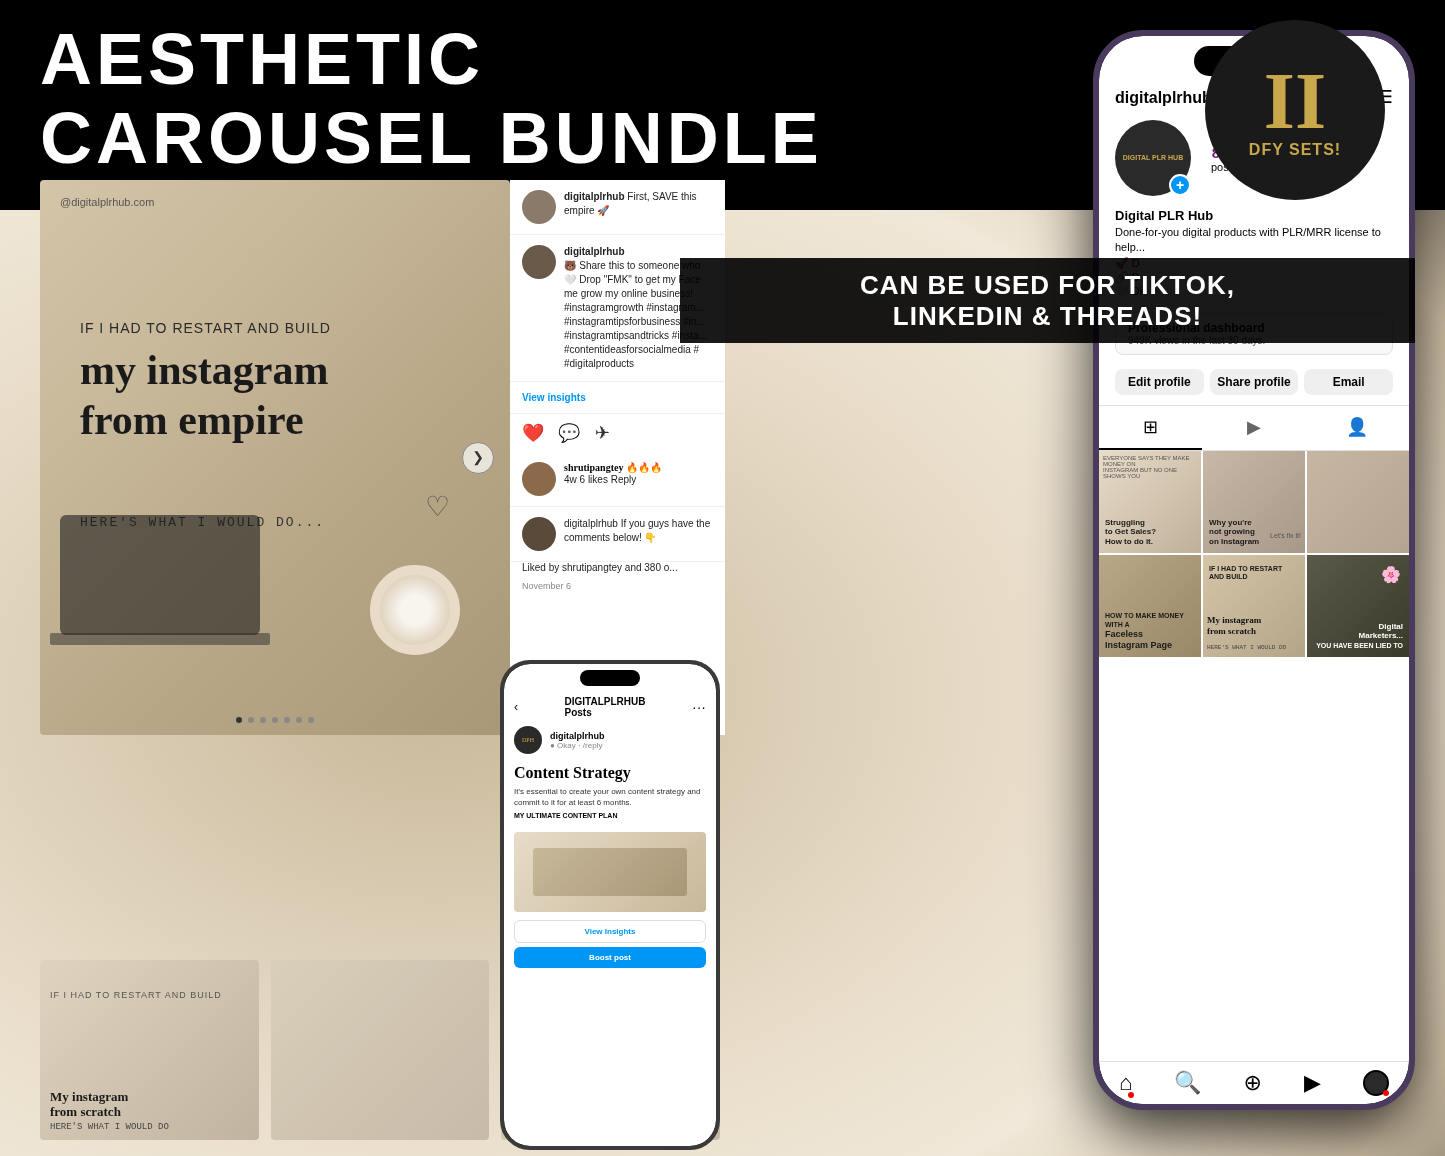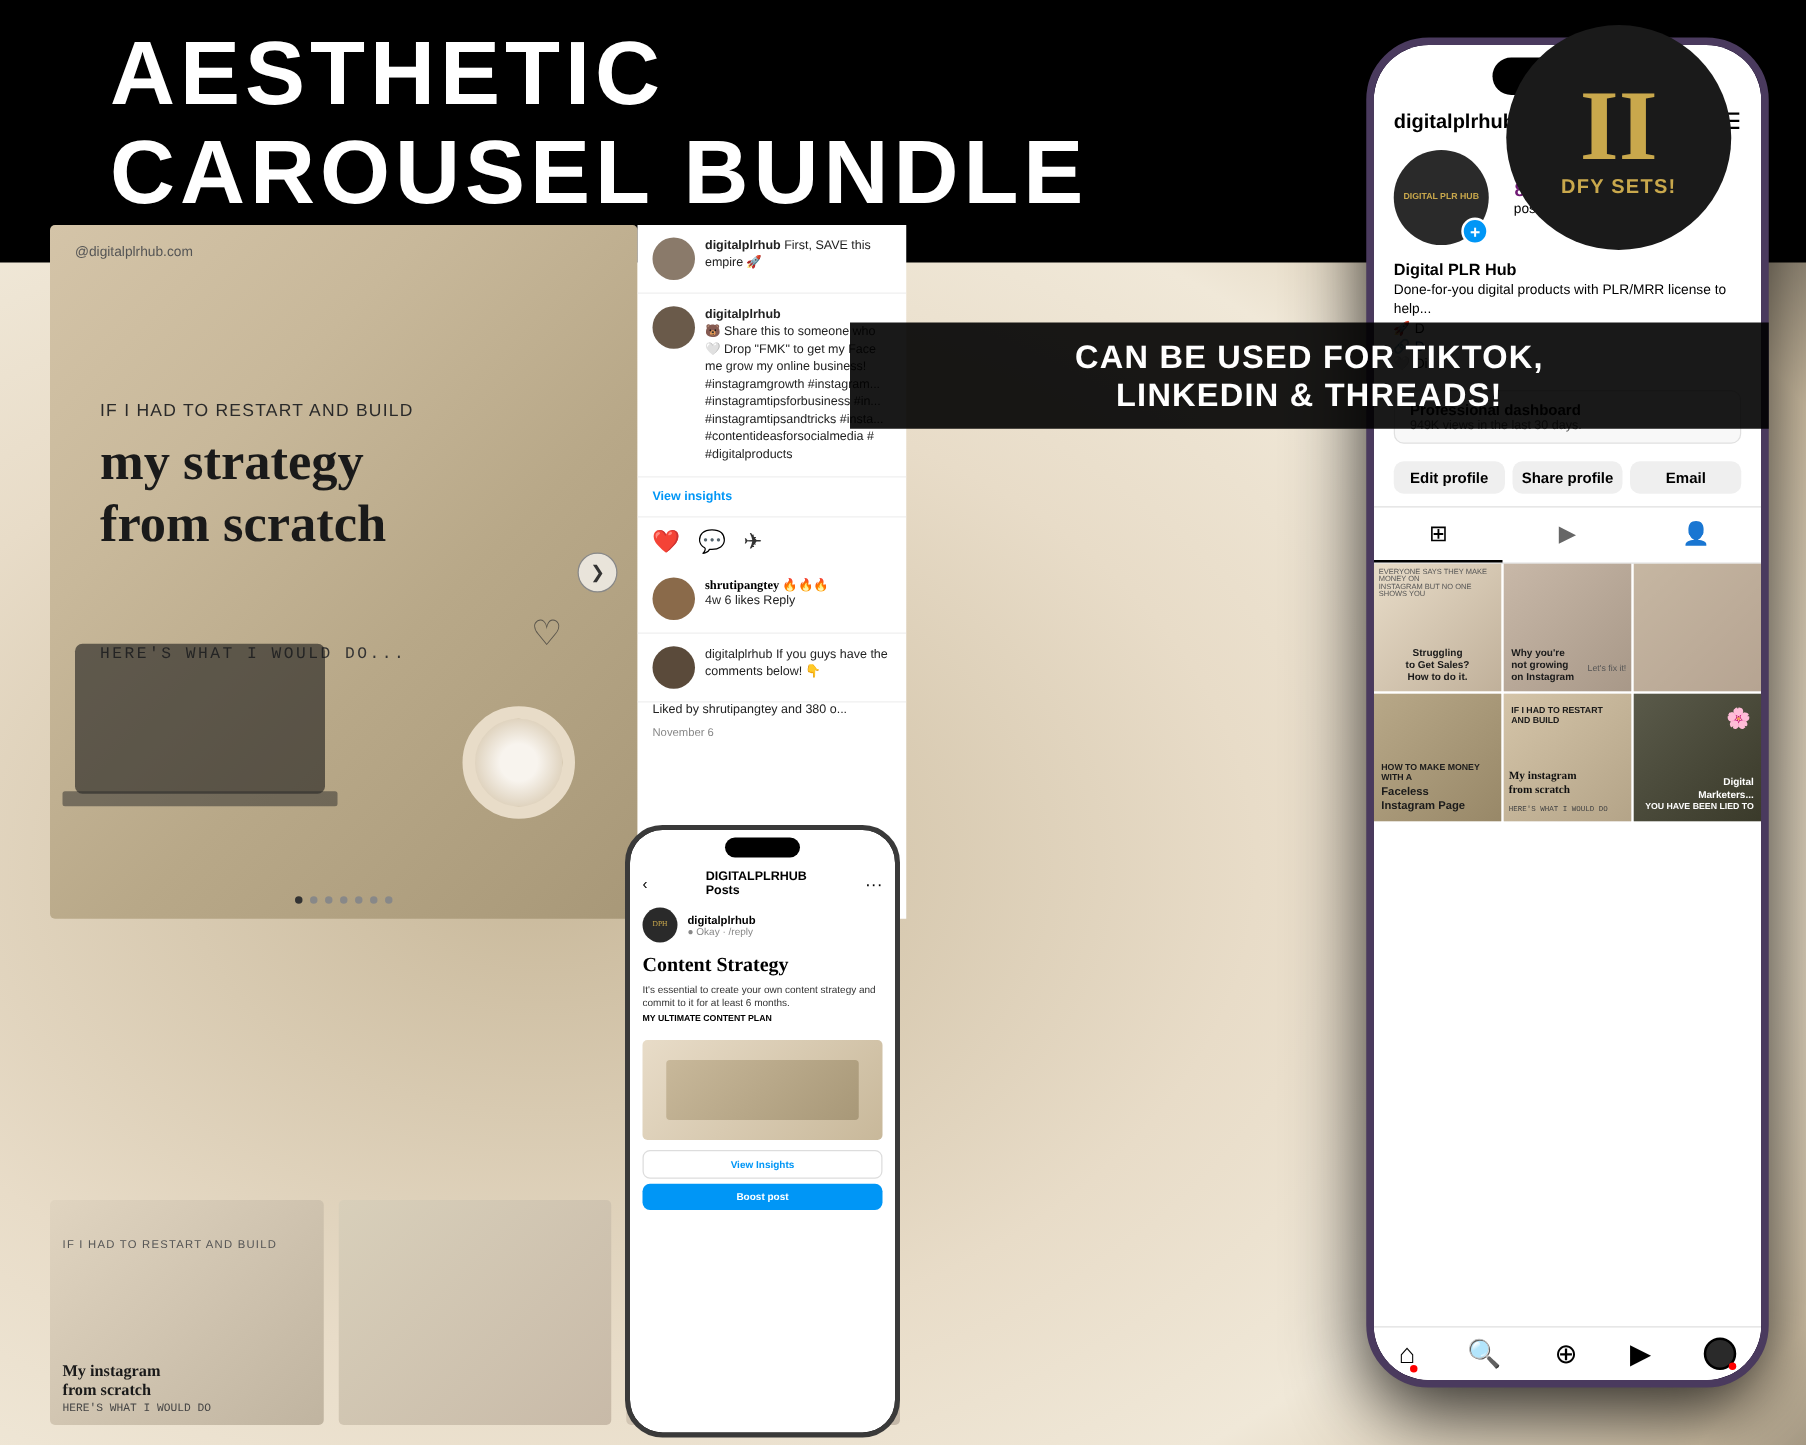--- a/index.html
+++ b/index.html
@@ -35,21 +35,20 @@
       left: 40px;
     }
     .title-line {
       font-family: 'Arial Black', 'Impact', sans-serif;
       font-size: 72px;
       font-weight: 900;
       color: #fff;
       letter-spacing: 4px;
       line-height: 1.1;
       text-transform: uppercase;
-      margin-left: 48px;
     }
 
     
     .badge-circle {
       position: absolute;
       top: 20px;
       right: 60px;
       width: 180px;
       height: 180px;
       background: #1a1a1a;
@@ -683,21 +682,21 @@
 
 <div class="badge-circle">
   <div class="badge-number">II</div>
   <div class="badge-text">DFY SETS!</div>
 </div>
 
 <div class="carousel-main">
   <div class="carousel-content">
     <div class="carousel-website">@digitalplrhub.com</div>
     <div class="carousel-text-small">IF I HAD TO RESTART AND BUILD</div>
-    <div class="carousel-text-main">my strategy from scratch</div>
+    <div class="carousel-text-main">my instagram from empire</div>
     <div class="carousel-text-sub">HERE'S WHAT I WOULD DO...</div>
 
     <div style="position:absolute;bottom:100px;left:20px;width:200px;height:120px;background:#1a1a1a;border-radius:6px;opacity:0.6;"></div>
     <div style="position:absolute;bottom:90px;left:10px;width:220px;height:12px;background:#2a2a2a;border-radius:2px;opacity:0.5;"></div>
 
     <div style="position:absolute;bottom:80px;right:50px;width:90px;height:90px;background:radial-gradient(circle,#f8f4ee 30%,#e0d4c0 70%,#c8b89a 100%);border-radius:50%;border:10px solid #e8dcc8;"></div>
 
     <div style="position:absolute;top:310px;right:60px;font-size:28px;color:#333;opacity:0.7;">♡</div>
     <div class="carousel-arrow">❯</div>
     <div class="carousel-dots">
@@ -823,21 +822,21 @@
         <span class="ig-tab-icon">▶</span>
       </div>
       <div class="ig-tab">
         <span class="ig-tab-icon">👤</span>
       </div>
     </div>
 
     <div class="ig-grid">
       <div class="ig-grid-cell">
         <div style="position:absolute;inset:0;background:linear-gradient(135deg,#e8dcc8,#c0b09a);"></div>
-        <div class="ig-cell-text" style="font-size:8px;text-align:center;">Struggling<br>to Get Sales?<br><b>How to do it.</b></div>
+        <div class="ig-cell-text" style="font-size:8px;">Struggling<br>to Get Sales?<br><b>How to do it.</b></div>
         <div style="position:absolute;top:4px;left:4px;right:4px;font-size:6px;color:#555;font-family:Arial;">EVERYONE SAYS THEY MAKE MONEY ON<br>INSTAGRAM BUT NO ONE SHOWS YOU</div>
       </div>
       <div class="ig-grid-cell">
         <div style="position:absolute;inset:0;background:linear-gradient(135deg,#c8b8a8,#a89888);"></div>
         <div class="ig-cell-text" style="font-size:8px;">Why you're<br>not growing<br>on Instagram</div>
         <div style="position:absolute;bottom:14px;right:4px;font-size:7px;color:#555;font-family:Arial;">Let's fix it!</div>
       </div>
       <div class="ig-grid-cell">
         <div style="position:absolute;inset:0;background:linear-gradient(135deg,#d8cdb8,#b8a898);"></div>
         <div style="position:absolute;inset:0;background-color:rgba(180,160,140,0.5);"></div>

